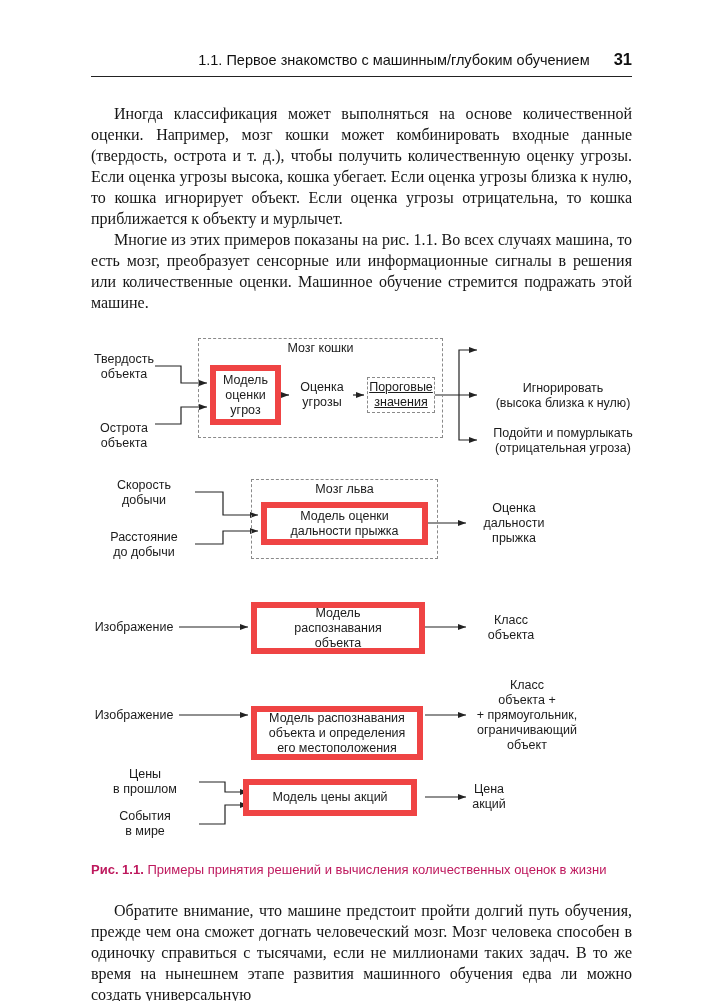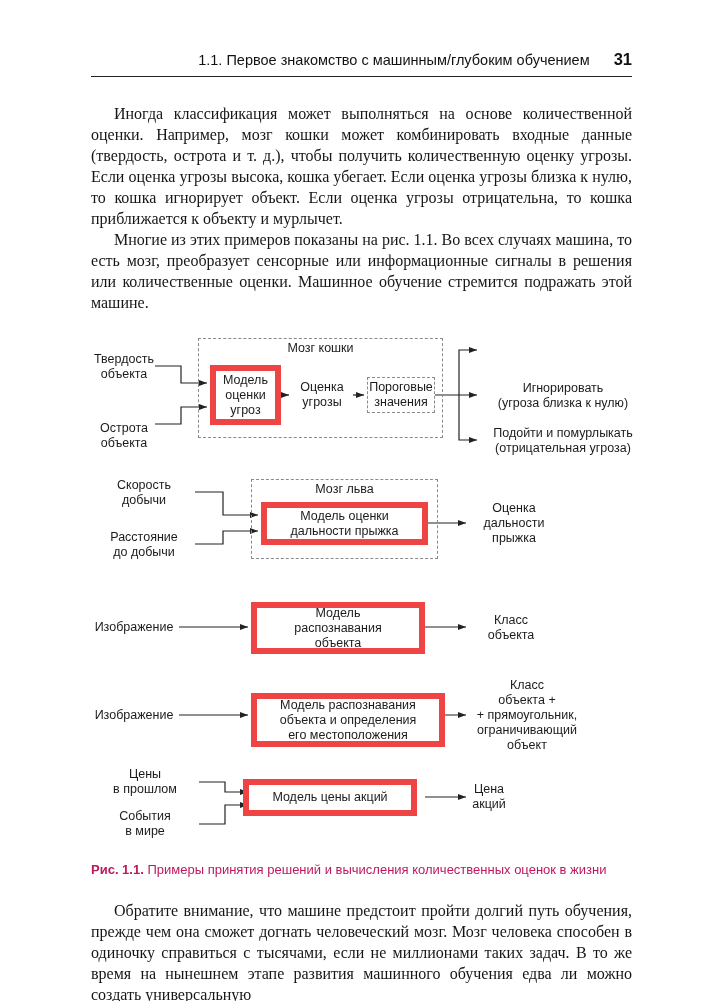--- a/index.html
+++ b/index.html
@@ -31,21 +31,21 @@
     font-family:"Liberation Sans", sans-serif;
     font-size:12.5px; line-height:15px; color:#1b1b1b;
   }
   .arrows { position:absolute; left:0; top:0; }
   .flabel { position:absolute; text-align:center; white-space:pre-line; }
   .fbox {
     position:absolute; border:6px solid #ef4444; background:#fff;
     display:flex; align-items:center; justify-content:center;
     text-align:center; white-space:pre-line;
   }
-  .fbox.dashed { border:1px dashed #8a8a8a; }
+  .fbox.dashed { border:1px dashed #8a8a8a;text-decoration:underline; }
   .fdash { position:absolute; border:1px dashed #8a8a8a; }
   .fdash-title { position:absolute; top:2px; left:0; right:0; text-align:center; }
 
   .caption {
     margin-top:16px;
     font-family:"Liberation Sans", sans-serif;
     font-size:13px; line-height:17px; color:#be185d;
   }
   .caption strong { font-weight:bold; }
 </style>
@@ -104,21 +104,21 @@
       <div class="fdash-title">Мозг кошки</div>
     </div>
     <div class="fbox" style="left:119px;top:32px;width:71px;height:60px">Модель
 оценки
 угроз</div>
     <div class="flabel" style="left:200px;top:47px;width:62px">Оценка
 угрозы</div>
     <div class="fbox dashed" style="left:276px;top:44px;width:68px;height:36px">Пороговые
 значения</div>
     <div class="flabel" style="left:390px;top:48px;width:164px">Игнорировать
-(угроза близка к нулю)</div>
+(высока близка к нулю)</div>
     <div class="flabel" style="left:390px;top:93px;width:164px">Подойти и помурлыкать
 (отрицательная угроза)</div>
 
     <div class="flabel" style="left:0;top:145px;width:106px">Скорость
 добычи</div>
     <div class="flabel" style="left:0;top:197px;width:106px">Расстояние
 до добычи</div>
     <div class="fdash" style="left:160px;top:146px;width:187px;height:80px">
       <div class="fdash-title">Мозг льва</div>
     </div>
@@ -129,21 +129,21 @@
 прыжка</div>
 
     <div class="flabel" style="left:0;top:287px;width:86px">Изображение</div>
     <div class="fbox" style="left:160px;top:269px;width:174px;height:52px">Модель
 распознавания
 объекта</div>
     <div class="flabel" style="left:382px;top:280px;width:76px">Класс
 объекта</div>
 
     <div class="flabel" style="left:0;top:375px;width:86px">Изображение</div>
-    <div class="fbox" style="left:160px;top:360px;width:194px;height:54px">Модель распознавания
+    <div class="fbox" style="left:160px;top:373px;width:172px;height:54px">Модель распознавания
 объекта и определения
 его местоположения</div>
     <div class="flabel" style="left:380px;top:345px;width:112px">Класс
 объекта +
 + прямоугольник,
 ограничивающий
 объект</div>
 
     <div class="flabel" style="left:0;top:434px;width:108px">Цены
 в прошлом</div>

